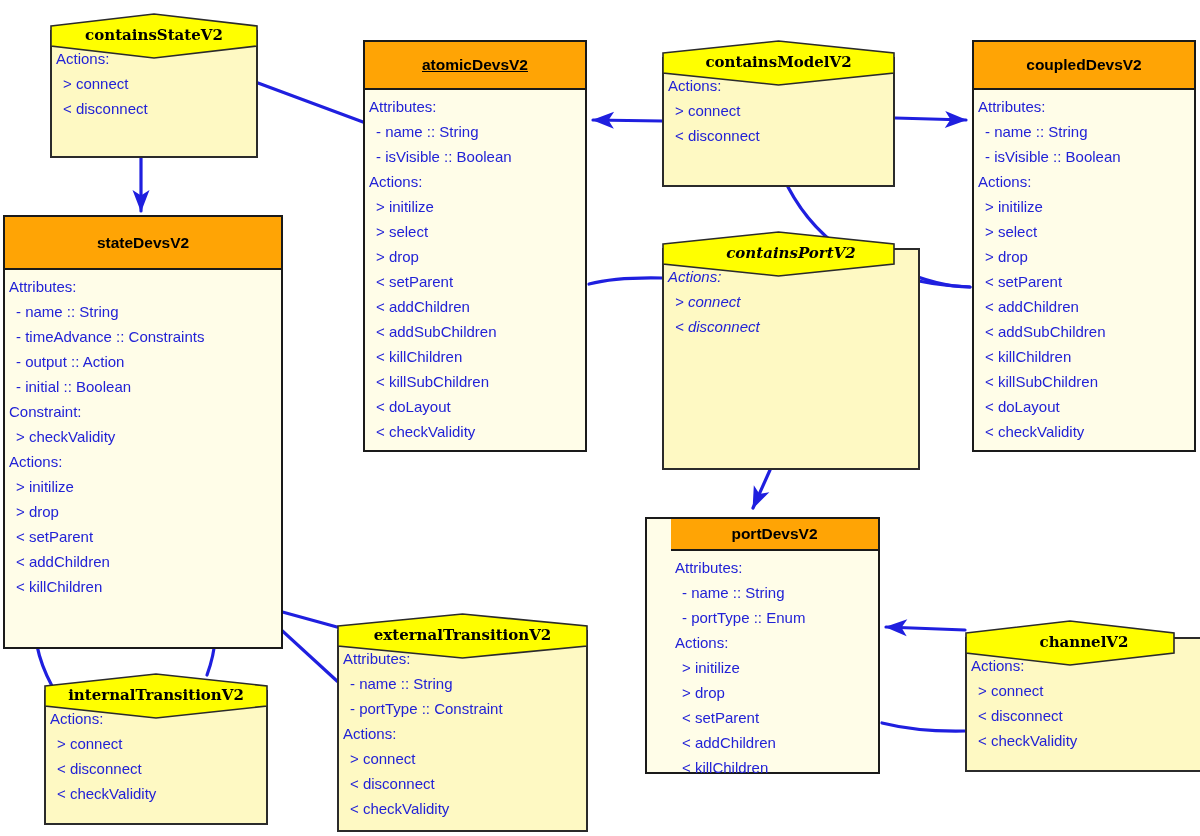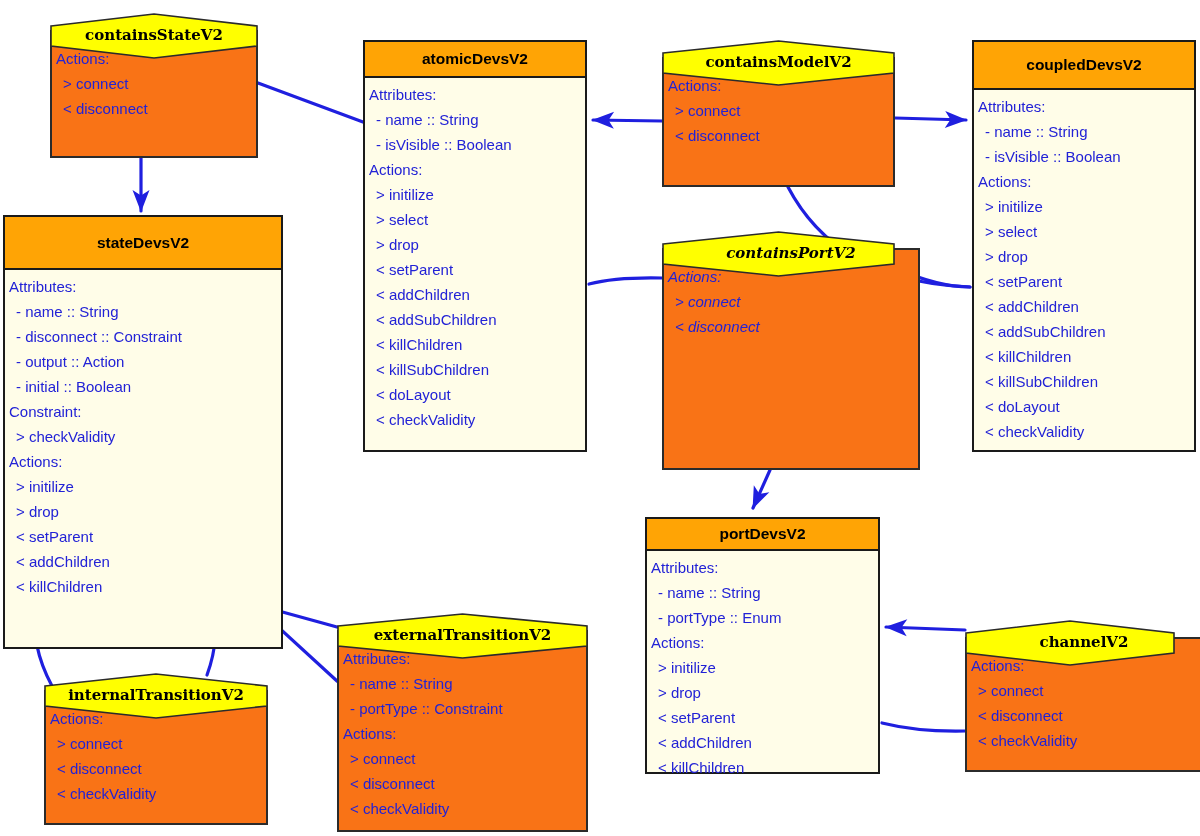--- a/index.html
+++ b/index.html
@@ -2,21 +2,21 @@
 <html><head>
 <meta charset="utf-8">
 <style>
   html,body{margin:0;padding:0;background:#ffffff;}
   #canvas{position:relative;width:1200px;height:836px;background:#ffffff;overflow:hidden;
           font-family:"Liberation Sans",sans-serif;}
   #edge-layer{position:absolute;left:0;top:0;z-index:1;}
   #nodes{position:absolute;left:0;top:0;width:1200px;height:836px;z-index:2;}
   .node{position:absolute;box-sizing:border-box;}
   .node.entity{background:#fffde8;border:2px solid #1a1a1a;}
-  .node.relationship{background:#f97316;border:2px solid #2b2b2b;}
+  .node.relationship{background:#fef9c3;border:2px solid #2b2b2b;}
   .ehead{box-sizing:border-box;background:#ffa405;border-bottom:2px solid #1a1a1a;
          display:flex;align-items:center;justify-content:center;}
   .etitle{font-weight:bold;font-size:15.5px;color:#000;}
   .hex{position:absolute;top:-20px;left:-2px;overflow:visible;}
   .hex polygon{fill:#ffff00;stroke:#2b2b2b;stroke-width:1.6;}
   .rtitle{position:absolute;top:-6px;left:0;width:100%;text-align:center;
           font-family:"DejaVu Serif","Liberation Serif",serif;font-weight:bold;
           font-size:15px;color:#000;z-index:3;}
   .body{position:relative;color:#2222d6;font-size:15px;line-height:25px;}
   .body.ebody{padding:4px 4px 0 3px;}
@@ -60,21 +60,21 @@
           <polygon points="1,14 104,2 207,14 207,34 104,46 1,34"></polygon>
         </svg>
         <span class="rtitle">containsStateV2</span>
         <div class="body rbody">
           <div class="row sect">Actions:</div>
           <div class="row item">&gt; connect</div>
           <div class="row item">&lt; disconnect</div>
         </div>
       </div>
       <div class="node entity" style="left: 363px; top: 40px; width: 224px; height: 412px;">
-        <div class="ehead" style="height: 36px;">
+        <div class="ehead" style="height: 48px; text-decoration: underline;">
           <span class="etitle">atomicDevsV2</span>
         </div>
         <div class="body ebody">
           <div class="row sect">Attributes:</div>
           <div class="row item">- name :: String</div>
           <div class="row item">- isVisible :: Boolean</div>
           <div class="row sect">Actions:</div>
           <div class="row item">&gt; initilize</div>
           <div class="row item">&gt; select</div>
           <div class="row item">&gt; drop</div>
@@ -119,21 +119,21 @@
           <div class="row item">&lt; checkValidity</div>
         </div>
       </div>
       <div class="node entity" style="left: 3px; top: 215px; width: 280px; height: 434px;">
         <div class="ehead" style="height: 53px;">
           <span class="etitle">stateDevsV2</span>
         </div>
         <div class="body ebody">
           <div class="row sect">Attributes:</div>
           <div class="row item">- name :: String</div>
-          <div class="row item">- disconnect :: Constraint</div>
+          <div class="row item">- timeAdvance :: Constraints</div>
           <div class="row item">- output :: Action</div>
           <div class="row item">- initial :: Boolean</div>
           <div class="row sect">Constraint:</div>
           <div class="row item">&gt; checkValidity</div>
           <div class="row sect">Actions:</div>
           <div class="row item">&gt; initilize</div>
           <div class="row item">&gt; drop</div>
           <div class="row item">&lt; setParent</div>
           <div class="row item">&lt; addChildren</div>
           <div class="row item">&lt; killChildren</div>
@@ -143,21 +143,21 @@
         <svg class="hex" width="233" height="48">
           <polygon points="1,14 116.5,2 232,14 232,34 116.5,46 1,34"></polygon>
         </svg>
         <span class="rtitle">containsPortV2</span>
         <div class="body rbody">
           <div class="row sect">Actions:</div>
           <div class="row item">&gt; connect</div>
           <div class="row item">&lt; disconnect</div>
         </div>
       </div>
-      <div class="node entity" style="left: 645px; top: 517px; width: 235px; height: 257px;">
+      <div class="node entity" style="left: 645px; top: 517px; width: 235px; height: 257px; padding-left: 24px;">
         <div class="ehead" style="height: 32px;">
           <span class="etitle">portDevsV2</span>
         </div>
         <div class="body ebody">
           <div class="row sect">Attributes:</div>
           <div class="row item">- name :: String</div>
           <div class="row item">- portType :: Enum</div>
           <div class="row sect">Actions:</div>
           <div class="row item">&gt; initilize</div>
           <div class="row item">&gt; drop</div>

